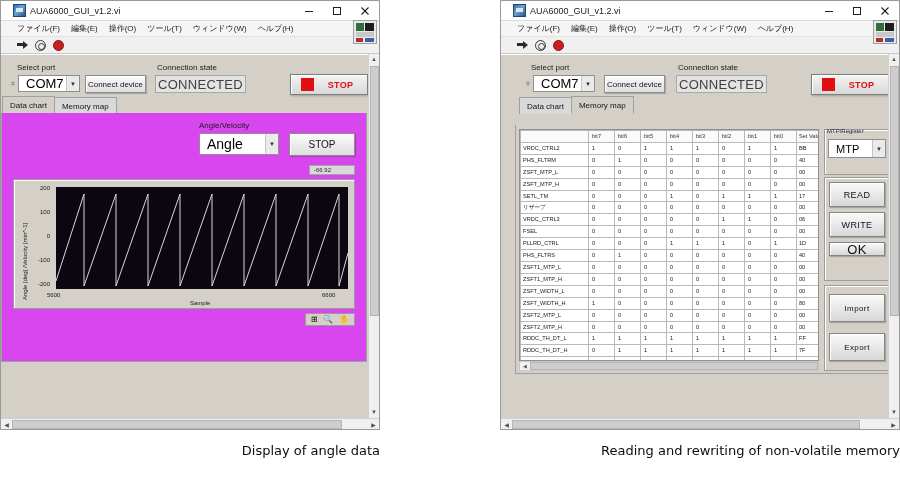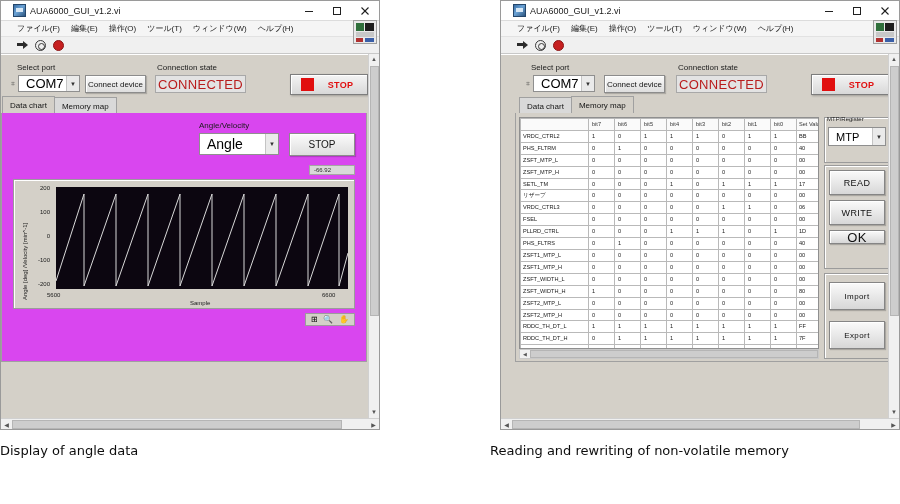--- a/index.html
+++ b/index.html
@@ -145,21 +145,21 @@
     position: absolute;
     background: linear-gradient(#fbfbfb, #dedede);
     border: 1px solid #8c8c8c;
     box-shadow: inset 1px 1px 0 #ffffff, 1px 1px 1px rgba(0,0,0,.18);
     display: flex; align-items: center; justify-content: center;
     font-size: 8px; color: #141414; white-space: nowrap;
   }
   .indicator {
     position: absolute; background: #e3e3e3; border: 1px solid #a8a8a8;
     display: flex; align-items: center; justify-content: center;
-    font-size: 13px; color: #b91c1c; letter-spacing: .3px;
+    font-size: 13px; color: #404040; letter-spacing: .3px;
   }
   .stopbtn {
     position: absolute;
     background: linear-gradient(#f4f4f4, #d8d8d8);
     border: 1px solid #7d7d7d;
     box-shadow: inset 1px 1px 0 #ffffff, 1px 1px 2px rgba(0,0,0,.25);
     display: flex; align-items: center;
   }
   .stopbtn .sq { width: 13px; height: 13px; background: #e10f0f; margin-left: 10px; }
   .stopbtn .lb { flex:1 1 auto; text-align:center; font-size: 9px; color:#e10f0f; font-weight:bold; letter-spacing:.3px; }
@@ -238,21 +238,21 @@
     border: 1px solid #858585;
     box-shadow: inset 1px 1px 0 #ffffff, 1px 1px 1px rgba(0,0,0,.2);
     display: flex; align-items: center; justify-content: center;
     font-size: 9px; color: #101010; letter-spacing: .4px;
   }
   .bigbtn.ok { font-size: 13px; }
 
   
   .caption {
     position: absolute;
-    text-align: left;
+    text-align: right;
     font-size: 13px;
     color: #0d0d0d;
     line-height: 17px;
     font-family: "DejaVu Sans", sans-serif;
   }
 </style>
 </head>
 <body>
 
 <div class="page">
@@ -449,21 +449,21 @@
         <div class="stopbtn" style="left:310px; top:19px; width:78px; height:21px;">
           <span class="sq"></span>
           <span class="lb">STOP</span>
         </div>
 
         <div class="tabs" style="left:18px; top:44px;">
           <div class="tab">Data chart</div>
           <div class="tab active">Memory map</div>
         </div>
 
-        <div style="position:absolute; left:14px; top:58px; width:378px; height:249px; background:#d4d0c8; border:1px solid #a0a0a0; border-top:none;padding-left:20px;">
+        <div style="position:absolute; left:14px; top:70px; width:378px; height:249px; background:#d4d0c8; border:1px solid #a0a0a0; border-top:none;padding-left:20px;">
 
           <div class="tablebox" style="left:3px; top:4px; width:300px; height:232px;">
             <table class="mm">
               <colgroup>
                 <col class="cname">
                   <col class="cbit">
                   <col class="cbit">
                   <col class="cbit">
                   <col class="cbit">
                 <col class="cbit">

